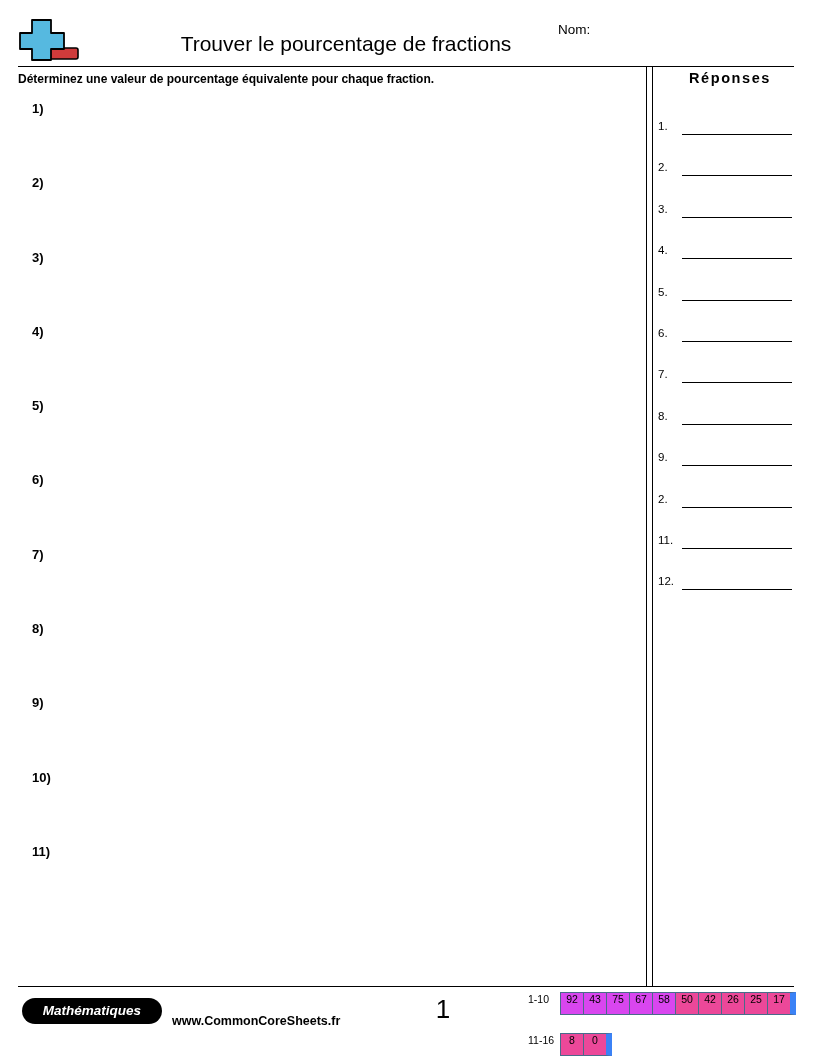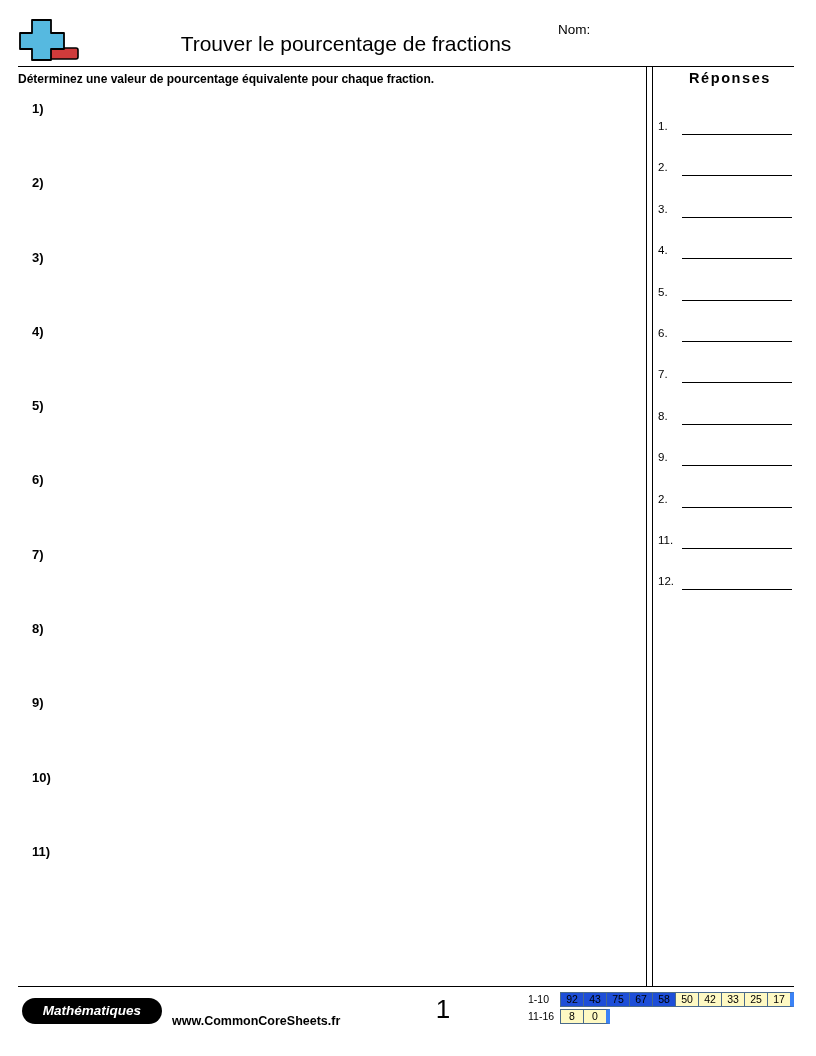--- a/index.html
+++ b/index.html
@@ -189,40 +189,40 @@
   
   .keygrid {
     position: absolute;
     left: 528px;
     top: 992px;
     font-size: 10.5px;
   }
   .keyrow {
     display: flex;
     align-items: stretch;
-    height: 15px;
-    margin-bottom: 2px;
+    height: 23px;
+    margin-bottom: 18px;
   }
   .keyrow .range {
     width: 32px;
     text-align: left;
     line-height: 15px;
     font-size: 10.5px;
   }
   .cell {
     width: 22px;
     line-height: 13px;
     text-align: center;
     border: 1px solid #4a6a8a;
     border-right: none;
     font-size: 10.5px;
-    background: #1d4ed8;
-  }
-  .cell.last { border-right: 4px solid #3b82f6; }
-  .cell.hl { background: #fef9c3; }
+    background: #d946ef;
+  }
+  .cell.last { border-right: 6px solid #3b82f6; }
+  .cell.hl { background: #ec4899; }
 </style>
 </head>
 <body>
 
 <div class="page">
 
   <div class="header">
     <div class="logo">
       <svg width="66" height="46" viewBox="0 0 66 46">
         <rect x="30" y="30" width="30" height="11" rx="2" fill="#cf3b3b" stroke="#000" stroke-width="1.6"></rect>
@@ -335,21 +335,21 @@
   <div class="keygrid">
     <div class="keyrow">
       <span class="range">1-10</span>
       <span class="cell">92</span>
       <span class="cell">43</span>
       <span class="cell">75</span>
       <span class="cell">67</span>
       <span class="cell">58</span>
       <span class="cell hl">50</span>
       <span class="cell hl">42</span>
-      <span class="cell hl">33</span>
+      <span class="cell hl">26</span>
       <span class="cell hl">25</span>
       <span class="cell hl last">17</span>
     </div>
     <div class="keyrow">
       <span class="range">11-16</span>
       <span class="cell hl">8</span>
       <span class="cell hl last">0</span>
     </div>
   </div>
 

